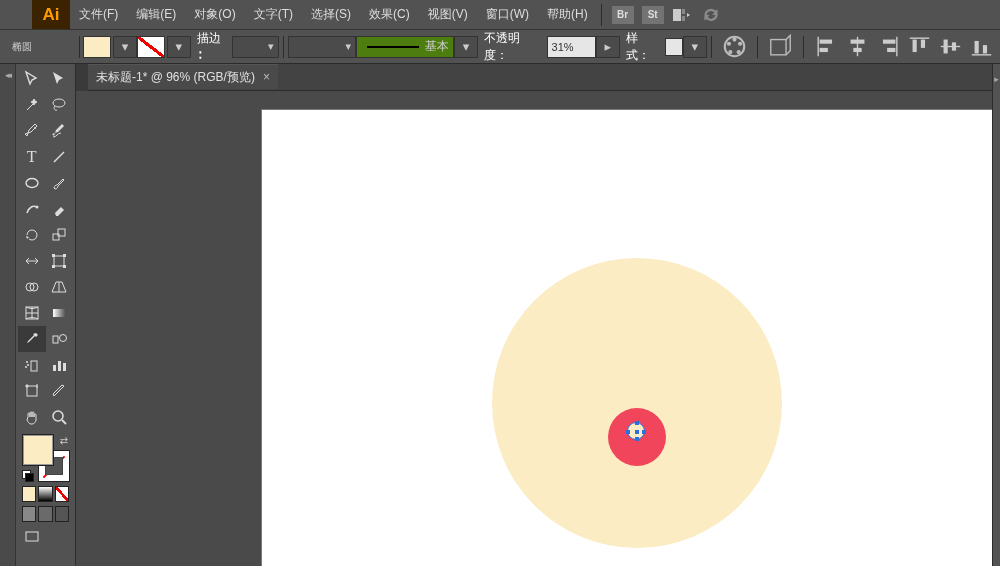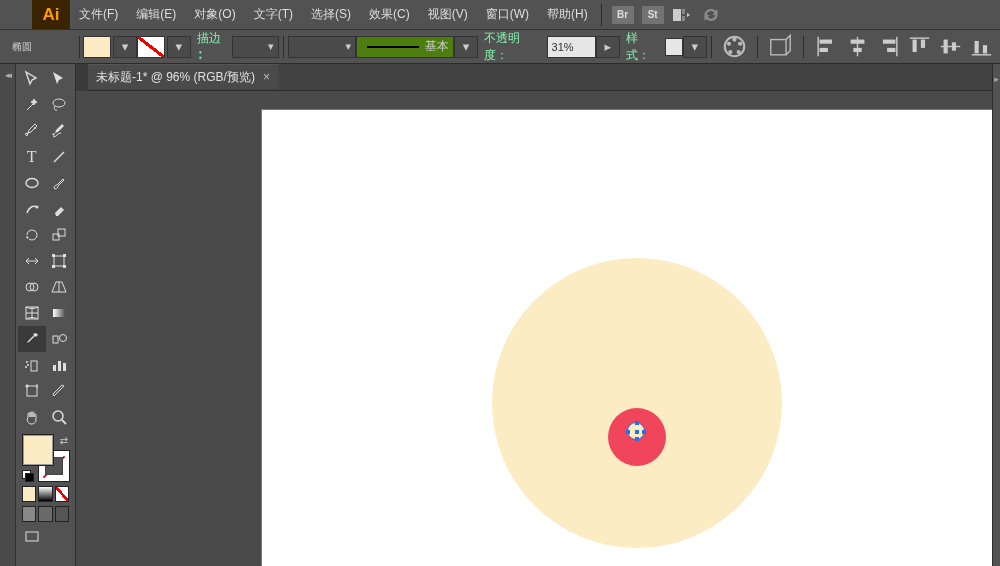--- a/index.html
+++ b/index.html
@@ -28,21 +28,21 @@
   .shape-label { width: 70px; padding:0 6px; font-size:10px; color:#ccc;}
   .swatch { width: 28px; height: 22px; border:1px solid #333; margin-right:2px;}
   .fill-swatch { background:#fbecc4; }
   .no-stroke {
     background: linear-gradient(to top right, #fff 0%, #fff 45%, #e00 45%, #e00 55%, #fff 55%, #fff 100%);
   }
   .dd {
     height:22px; background:#4b4b4b; border:1px solid #333; display:flex; align-items:center;
     padding:0 4px; color:#ccc; font-size:11px;
   }
-  .label { font-size:12px; color:#86efac; margin:0 4px 0 6px;}
+  .label { font-size:12px; color:#ffffff; margin:0 4px 0 6px;}
   .stroke-width { width:48px;}
   .stroke-style { width:70px;}
   .brush { width:100px; background:#4d7c0f; border:1px solid #333; height:22px;
     display:flex; align-items:center; justify-content:flex-start; padding:0 4px;}
   .brush-line { flex:1; height:2px; background:#000; margin:0 6px;}
   .opacity-box { width:50px; height:22px; background:#e6e6e6; color:#333; border:1px solid #333; display:flex; align-items:center; padding:0 4px; font-size:11px;}
   .btn22 { width:25px; height:22px; background:#4b4b4b; border:1px solid #333; display:flex; align-items:center; justify-content:center; color:#ccc; font-size:13px;}
   .style-sw { width:18px; height:18px; background:#e6e6e6; border:1px solid #333;}
   .tail-icons { display:flex; gap:6px; margin-left:6px;}
   .tail-icons .btn22 { background:transparent; border:none;}

